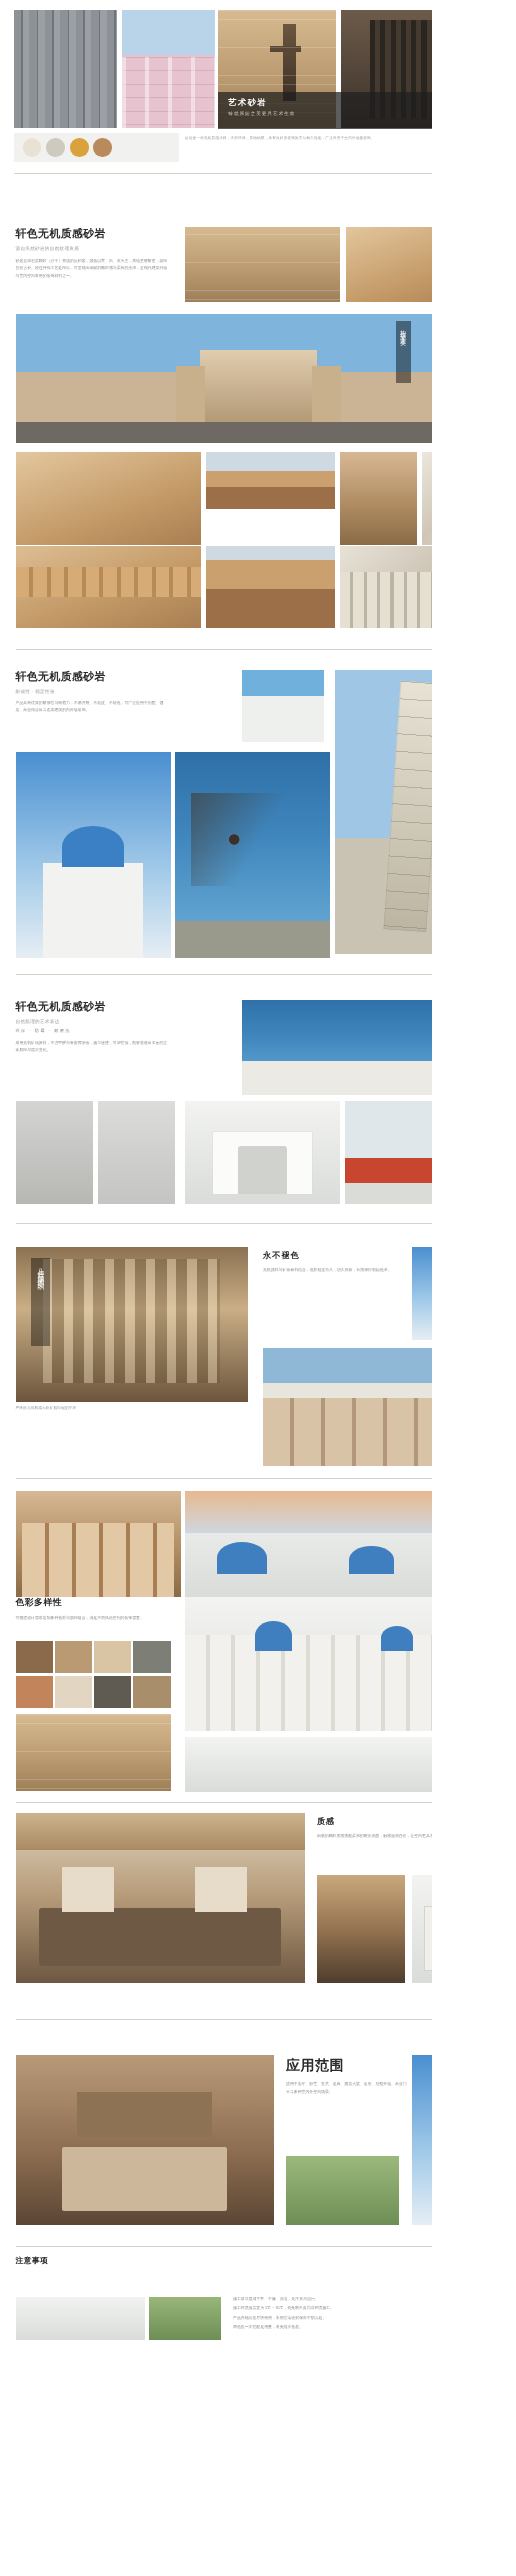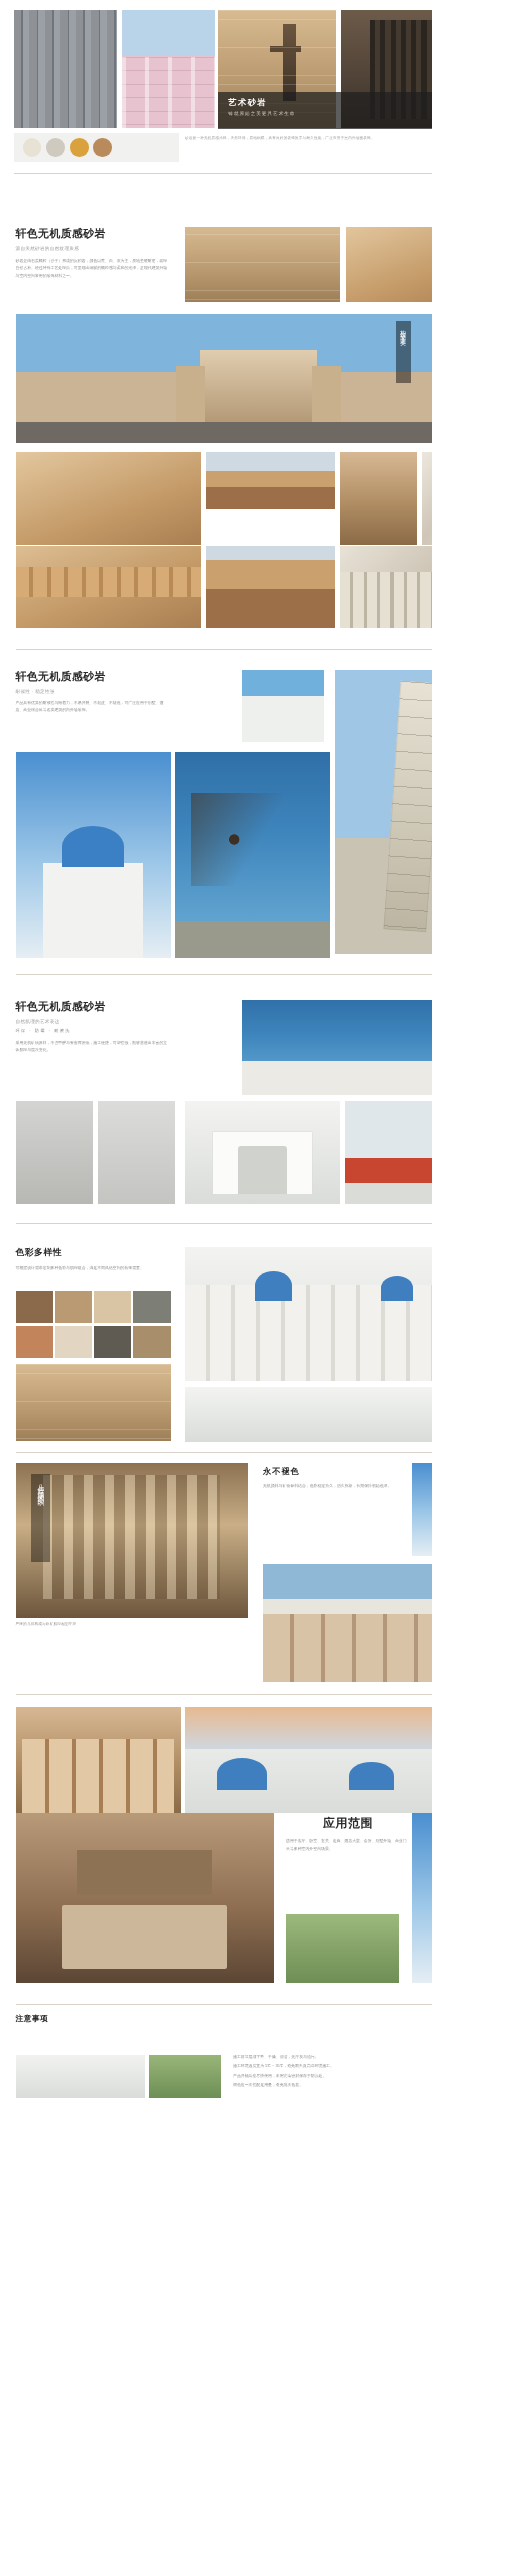--- a/index.html
+++ b/index.html
@@ -193,20 +193,57 @@
       <div style="position:absolute;left:34%;top:44%;width:32%;height:46%;background:#cfd2cd;border-radius:3.1px 3.1px 0 0;"></div>
     </div>
     <div class="ph tex-flowers" style="left:345px;top:101px;width:157px;height:103px;"></div>
 
     <div class="ph tex-gray-panel" style="left:15.5px;top:101px;width:77px;height:103px;"></div>
     <div class="ph tex-gray-panel" style="left:98px;top:101px;width:77px;height:103px;opacity:.82;"></div>
 
     <div class="rule" style="position:absolute;left:15.5px;top:223px;width:486px;"></div>
   </div>
 
+  <div class="band" style="height:350px;">
+    <div class="ph tex-interior" style="left:15.5px;top:0;width:232px;height:155px;">
+      <div style="position:absolute;left:12%;top:8%;width:76%;height:80%;background:
+        repeating-linear-gradient(90deg, rgba(255,240,210,.35) 0 9.3px, rgba(90,70,45,.25) 9.3px 20.6px);"></div>
+    </div>
+    <div style="position:absolute;left:31px;top:11.3px;width:18.5px;height:88px;background:rgba(0,0,0,.4);">
+      <div class="vert-zh white-t" style="font-size:6.7px;margin:5.2px auto;text-align:center;">几何与肌理的交织</div>
+    </div>
+    <div class="tiny" style="position:absolute;left:15.5px;top:158px;width:232px;color:#8a8a8a;">严谨的几何构成与粗犷肌理相互呼应</div>
+
+    <div style="position:absolute;left:263px;top:3.1px;">
+      <div style="font-size:8.2px;color:#2b2b2b;font-weight:bold;letter-spacing:1px;">永不褪色</div>
+      <div class="tiny2" style="width:134px;margin-top:5.2px;">无机颜料与矿物骨料结合，色彩稳定持久，历久弥新，长期保持初始色泽。</div>
+    </div>
+    <div class="ph tex-blue-sky" style="left:412px;top:0;width:90px;height:93px;">
+      <div style="position:absolute;left:26%;top:24%;width:48%;height:70%;background:#f0efe9;"></div>
+      <div style="position:absolute;left:40%;top:16%;width:20%;height:14%;background:#d9d6cc;border-radius:4.1px 4.1px 0 0;"></div>
+    </div>
+
+    <div class="ph tex-roof" style="left:263px;top:101px;width:239px;height:118px;">
+      <div style="position:absolute;left:0;bottom:0;width:100%;height:58%;background:
+        repeating-linear-gradient(90deg,#d9c3a6 0 27px,#b3977a 27px 31px);"></div>
+    </div>
+
+    <div class="rule" style="position:absolute;left:15.5px;top:231px;width:486px;"></div>
+
+    <div class="ph tex-arches" style="left:15.5px;top:244px;width:165px;height:106px;">
+      <div style="position:absolute;left:4%;bottom:0;width:92%;height:70%;background:
+        repeating-linear-gradient(90deg,#e2c8a4 0 23px, #a87f55 23px 27px);"></div>
+    </div>
+    <div class="ph tex-whitewash" style="left:185px;top:244px;width:316px;height:106px;">
+      <div style="position:absolute;left:0;top:0;width:100%;height:40%;background:linear-gradient(180deg,#e7b98f,#cfd7df);"></div>
+      <div style="position:absolute;left:10%;top:48%;width:16%;height:30%;background:#3f7fbf;border-radius:50% 50% 0 0;"></div>
+      <div style="position:absolute;left:52%;top:52%;width:14%;height:26%;background:#3f7fbf;border-radius:50% 50% 0 0;"></div>
+    </div>
+  </div>
+
   <div class="band" style="height:216px;">
     <div class="ph tex-whitewash" style="left:185px;top:0;width:316px;height:134px;">
       <div style="position:absolute;left:0;bottom:0;width:100%;height:72%;background:
         repeating-linear-gradient(90deg,#f2f1ed 0 20.6px,#dcdbd4 20.6px 25px);"></div>
       <div style="position:absolute;left:22%;top:18%;width:12%;height:22%;background:#3f7fbf;border-radius:50% 50% 0 0;"></div>
       <div style="position:absolute;left:62%;top:22%;width:10%;height:18%;background:#3f7fbf;border-radius:50% 50% 0 0;"></div>
     </div>
 
     <div style="position:absolute;left:15.5px;top:0;">
       <div class="sec-title" style="font-size:8.8px;">色彩多样性</div>
@@ -223,67 +260,50 @@
       <div style="background:#5f5a52"></div>
       <div style="background:#a88e6b"></div>
     </div>
 
     <div class="ph tex-sand-wall" style="left:15.5px;top:117px;width:155px;height:77px;"></div>
     <div class="ph tex-whitewash" style="left:185px;top:140px;width:316px;height:55px;"></div>
 
     <div class="rule" style="position:absolute;left:15.5px;top:205px;width:486px;"></div>
   </div>
 
-  <div class="band" style="height:350px;">
-    <div class="ph tex-interior" style="left:15.5px;top:0;width:232px;height:155px;">
-      <div style="position:absolute;left:12%;top:8%;width:76%;height:80%;background:
-        repeating-linear-gradient(90deg, rgba(255,240,210,.35) 0 9.3px, rgba(90,70,45,.25) 9.3px 20.6px);"></div>
-    </div>
-    <div style="position:absolute;left:31px;top:11.3px;width:18.5px;height:88px;background:rgba(0,0,0,.4);">
-      <div class="vert-zh white-t" style="font-size:6.7px;margin:5.2px auto;text-align:center;">几何与肌理的交织</div>
-    </div>
-    <div class="tiny" style="position:absolute;left:15.5px;top:158px;width:232px;color:#8a8a8a;">严谨的几何构成与粗犷肌理相互呼应</div>
-
-    <div style="position:absolute;left:263px;top:3.1px;">
-      <div style="font-size:8.2px;color:#2b2b2b;font-weight:bold;letter-spacing:1px;">永不褪色</div>
-      <div class="tiny2" style="width:134px;margin-top:5.2px;">无机颜料与矿物骨料结合，色彩稳定持久，历久弥新，长期保持初始色泽。</div>
-    </div>
-    <div class="ph tex-blue-sky" style="left:412px;top:0;width:90px;height:93px;">
-      <div style="position:absolute;left:26%;top:24%;width:48%;height:70%;background:#f0efe9;"></div>
-      <div style="position:absolute;left:40%;top:16%;width:20%;height:14%;background:#d9d6cc;border-radius:4.1px 4.1px 0 0;"></div>
-    </div>
-
-    <div class="ph tex-roof" style="left:263px;top:101px;width:239px;height:118px;">
-      <div style="position:absolute;left:0;bottom:0;width:100%;height:58%;background:
-        repeating-linear-gradient(90deg,#d9c3a6 0 27px,#b3977a 27px 31px);"></div>
-    </div>
-
-    <div class="rule" style="position:absolute;left:15.5px;top:231px;width:486px;"></div>
-
-    <div class="ph tex-arches" style="left:15.5px;top:244px;width:165px;height:106px;">
-      <div style="position:absolute;left:4%;bottom:0;width:92%;height:70%;background:
-        repeating-linear-gradient(90deg,#e2c8a4 0 23px, #a87f55 23px 27px);"></div>
-    </div>
-    <div class="ph tex-whitewash" style="left:185px;top:244px;width:316px;height:106px;">
-      <div style="position:absolute;left:0;top:0;width:100%;height:40%;background:linear-gradient(180deg,#e7b98f,#cfd7df);"></div>
-      <div style="position:absolute;left:10%;top:48%;width:16%;height:30%;background:#3f7fbf;border-radius:50% 50% 0 0;"></div>
-      <div style="position:absolute;left:52%;top:52%;width:14%;height:26%;background:#3f7fbf;border-radius:50% 50% 0 0;"></div>
-    </div>
-  </div>
-
-
+
+  <div class="band" style="height:242px;">
+    <div class="ph tex-living" style="left:15.5px;top:0;width:289px;height:170px;">
+      <div style="position:absolute;left:0;top:0;width:100%;height:22%;background:linear-gradient(180deg,#cdb38d,#a98b63);"></div>
+      <div style="position:absolute;left:8%;bottom:10%;width:84%;height:34%;background:#6e5a44;border-radius:3.1px;"></div>
+      <div style="position:absolute;left:16%;top:32%;width:18%;height:26%;background:#e6dcc9;"></div>
+      <div style="position:absolute;left:62%;top:32%;width:18%;height:26%;background:#e6dcc9;"></div>
+    </div>
+
+    <div style="position:absolute;left:317px;top:3.1px;">
+      <div class="sec-title" style="font-size:8.2px;">质感</div>
+      <div class="tiny2" style="width:170px;margin-top:5.2px;">细腻的颗粒质感搭配柔和的哑光表面，触感温润自然，让空间更具亲和力与高级感。</div>
+    </div>
+
+    <div class="ph tex-interior2" style="left:317px;top:62px;width:88px;height:108px;"></div>
+    <div class="ph tex-whitewash" style="left:412px;top:62px;width:90px;height:108px;">
+      <div style="position:absolute;left:14%;top:30%;width:72%;height:58%;background:#f0efe9;box-shadow:0 0 0 1px #d6d3c9;"></div>
+    </div>
+
+    <div class="rule" style="position:absolute;left:15.5px;top:206px;width:486px;"></div>
+  </div>
 
   <div class="band" style="height:242px;">
     <div class="ph tex-bedroom" style="left:15.5px;top:0;width:258px;height:170px;">
       <div style="position:absolute;left:18%;bottom:8%;width:64%;height:38%;background:#cdb79a;border-radius:2.1px;"></div>
       <div style="position:absolute;left:24%;top:22%;width:52%;height:26%;background:#8d7254;"></div>
     </div>
 
     <div style="position:absolute;left:286px;top:2.1px;">
-      <div class="sec-title" style="font-size:12px;text-align:center;">应用范围</div>
+      <div class="sec-title" style="font-size:14px;">应用范围</div>
       <div class="tiny2" style="width:124px;margin-top:5.2px;">适用于客厅、卧室、玄关、走廊、酒店大堂、会所、别墅外墙、商业门头等多种室内外空间场景。</div>
     </div>
 
     <div class="ph tex-blue-sky" style="left:412px;top:0;width:90px;height:170px;">
       <div style="position:absolute;left:28%;top:16%;width:44%;height:80%;background:linear-gradient(180deg,#e9dcc4,#bda078);"></div>
       <div style="position:absolute;left:38%;top:8%;width:24%;height:10%;background:#c9603a;"></div>
     </div>
 
     <div class="ph tex-green" style="left:286px;top:101px;width:113px;height:69px;"></div>
 

